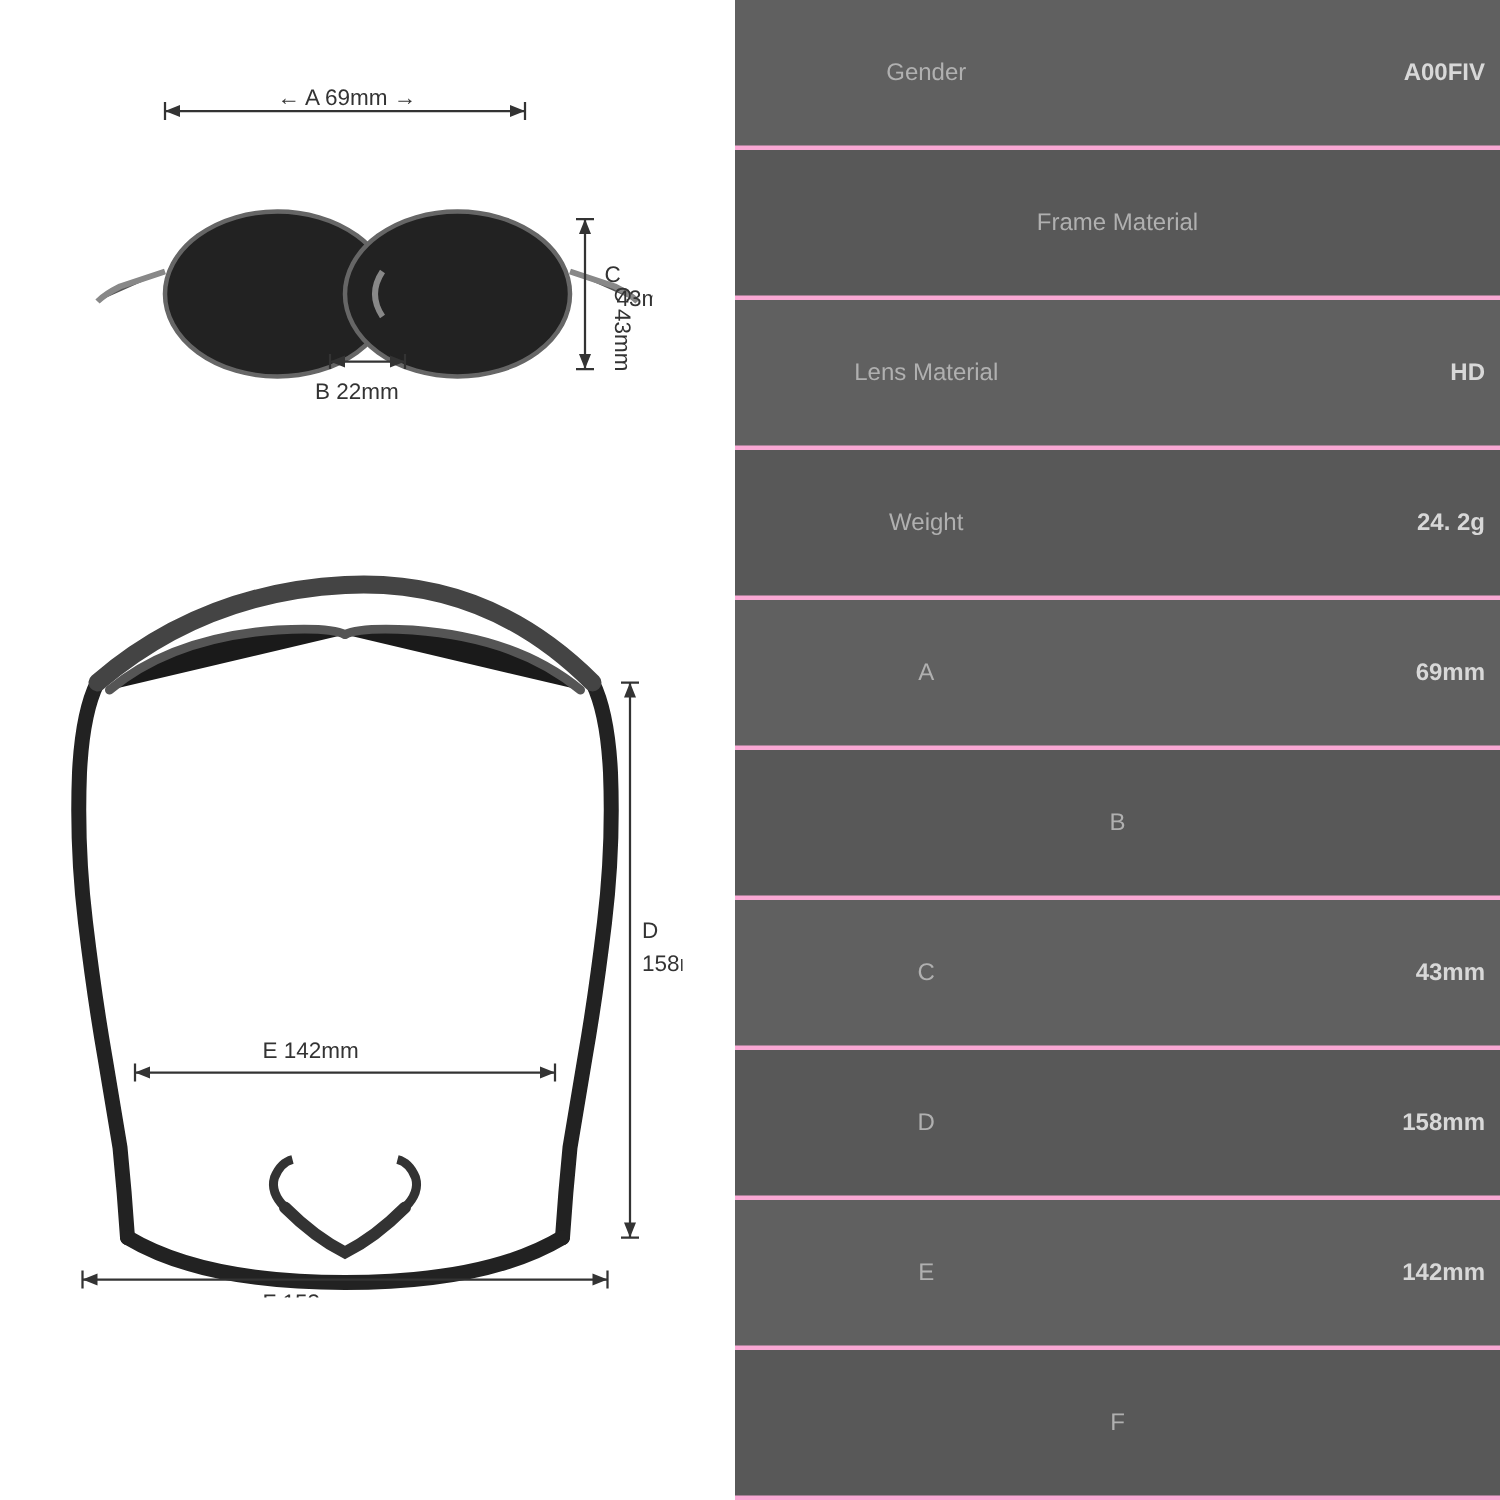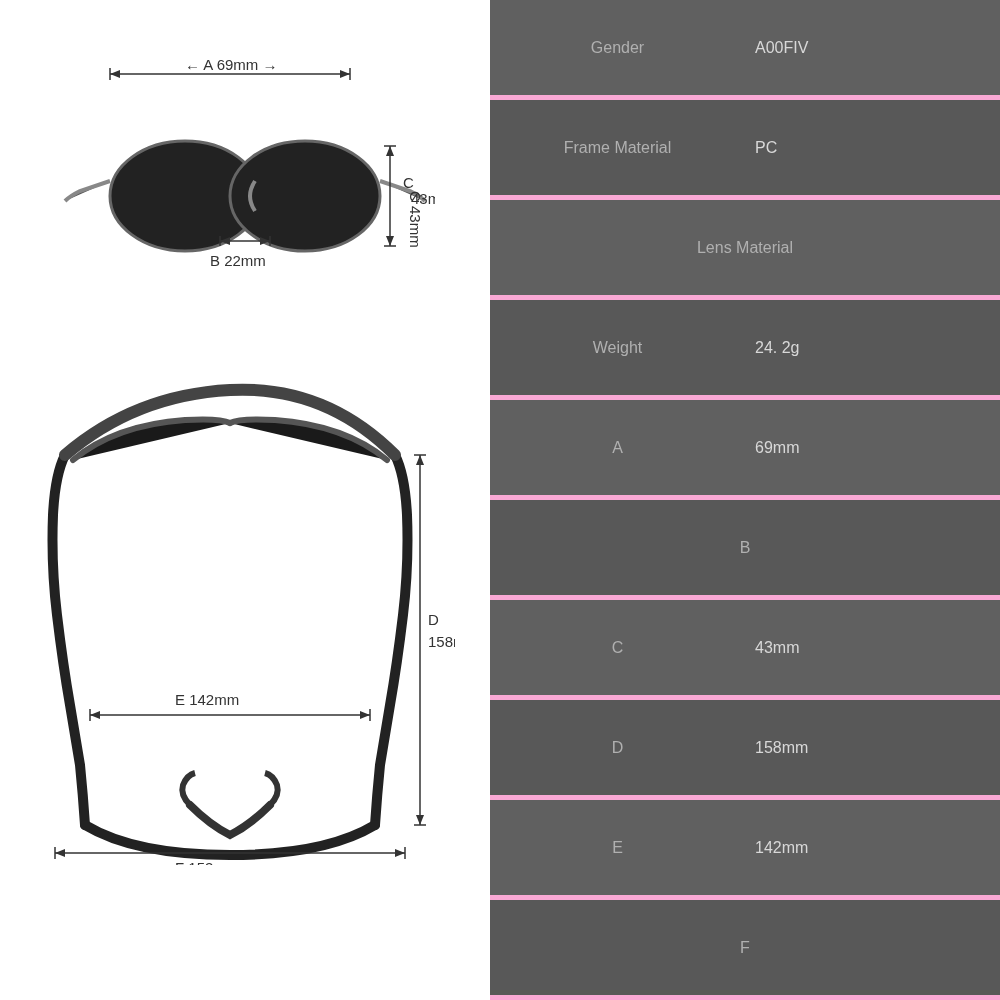--- a/index.html
+++ b/index.html
@@ -49,21 +49,21 @@
       height: 1000px;
       background: #5a5a5a;
       display: flex;
       flex-direction: column;
     }
 
     .spec-row {
       flex: 1;
       display: flex;
       align-items: center;
-      border-bottom: 5px solid #f9a8d4;
+      border-bottom: 3px solid #f9a8d4;
     }
 
     .spec-row:nth-child(odd) {
       background: #606060;
     }
 
     .spec-row:nth-child(even) {
       background: #585858;
     }
 
@@ -71,24 +71,24 @@
       flex: 1;
       text-align: center;
       color: #b0b0b0;
       font-size: 16px;
       font-weight: 400;
       padding: 10px;
     }
 
     .spec-value {
       flex: 1;
-      text-align: left;
+      text-align: right;
       color: #d8d8d8;
       font-size: 16px;
-      font-weight: 400;
+      font-weight: 700;
       padding: 10px;
     }
 
     
     .dim-label {
       font-size: 15px;
       fill: #333333;
       font-family: Arial, sans-serif;
     }
   </style>
@@ -180,24 +180,24 @@
   </div>
 </div>
 
 <div class="right-panel">
 <div class="spec-row">
       <div class="spec-label">Gender</div>
       <div class="spec-value">A00FIV</div>
     </div>
     <div class="spec-row">
       <div class="spec-label">Frame Material</div>
-      <div class="spec-value">PC</div>
     </div>
     <div class="spec-row">
       <div class="spec-label">Lens Material</div>
+      <div class="spec-value">HD</div>
     </div>
     <div class="spec-row">
       <div class="spec-label">Weight</div>
       <div class="spec-value">24. 2g</div>
     </div>
     <div class="spec-row">
       <div class="spec-label">A</div>
       <div class="spec-value">69mm</div>
     </div>
     <div class="spec-row">

